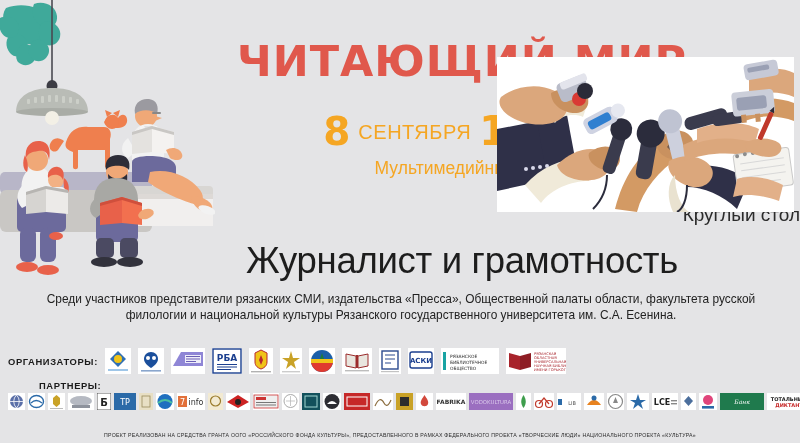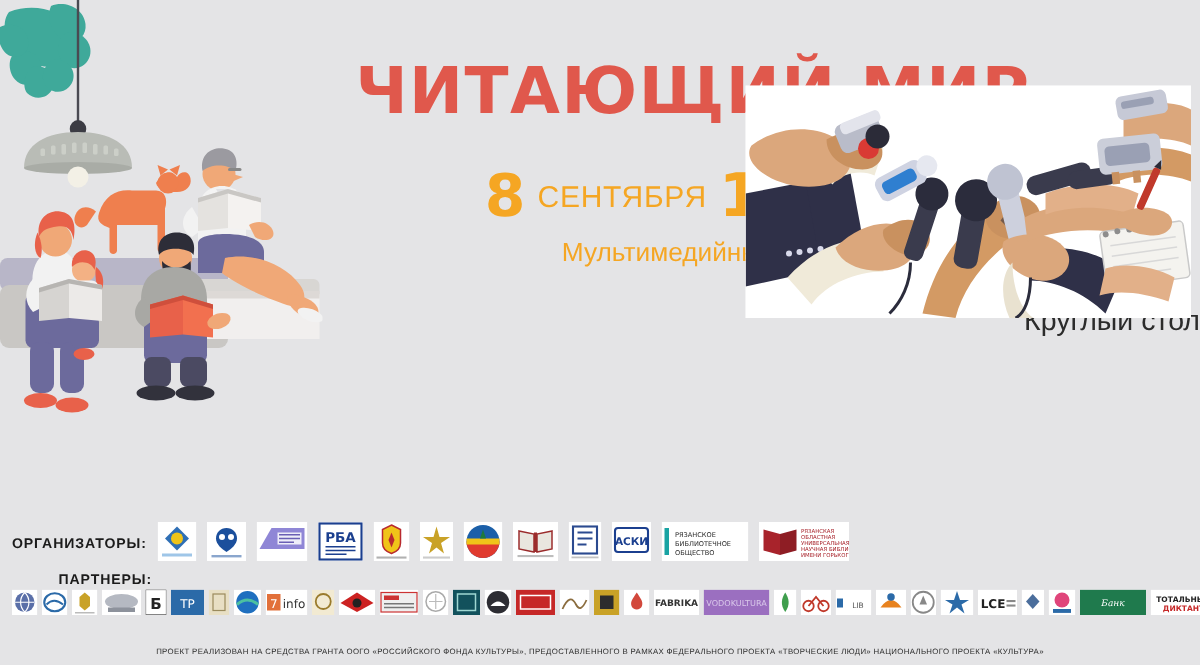--- a/index.html
+++ b/index.html
@@ -199,20 +199,22 @@
   </div>
 
   <div class="fest-title">ЧИТАЮЩИЙ МИР</div>
 
   <div class="date-row">
     <span class="date-day">8</span><span class="date-month">СЕНТЯБРЯ</span><span class="date-time">14.00</span>
   </div>
   <div class="venue">Мультимедийный зал</div>
 
   <div class="event-type">Круглый стол</div>
+  <div class="event-title">Журналист и грамотность</div>
+  <div class="desc">Среди участников представители рязанских СМИ, издательства «Пресса», Общественной палаты области, факультета русской филологии и национальной культуры Рязанского государственного университета им. С.А. Есенина.</div>
 
   <div class="illus-right">
     <svg width="297" height="155" viewBox="0 0 297 155">
       <rect x="0" y="0" width="297" height="155" fill="#ffffff"></rect>
 
       <path d="M0 72 L52 62 L64 120 L0 134 Z" fill="#2f3048"></path>
       <path d="M40 64 L70 58 L80 112 L50 120 Z" fill="#2f3048"></path>
       <g fill="#d8d9ea">
           <circle cx="29" cy="112" r="2"></circle>
           <circle cx="36" cy="111" r="2"></circle>

